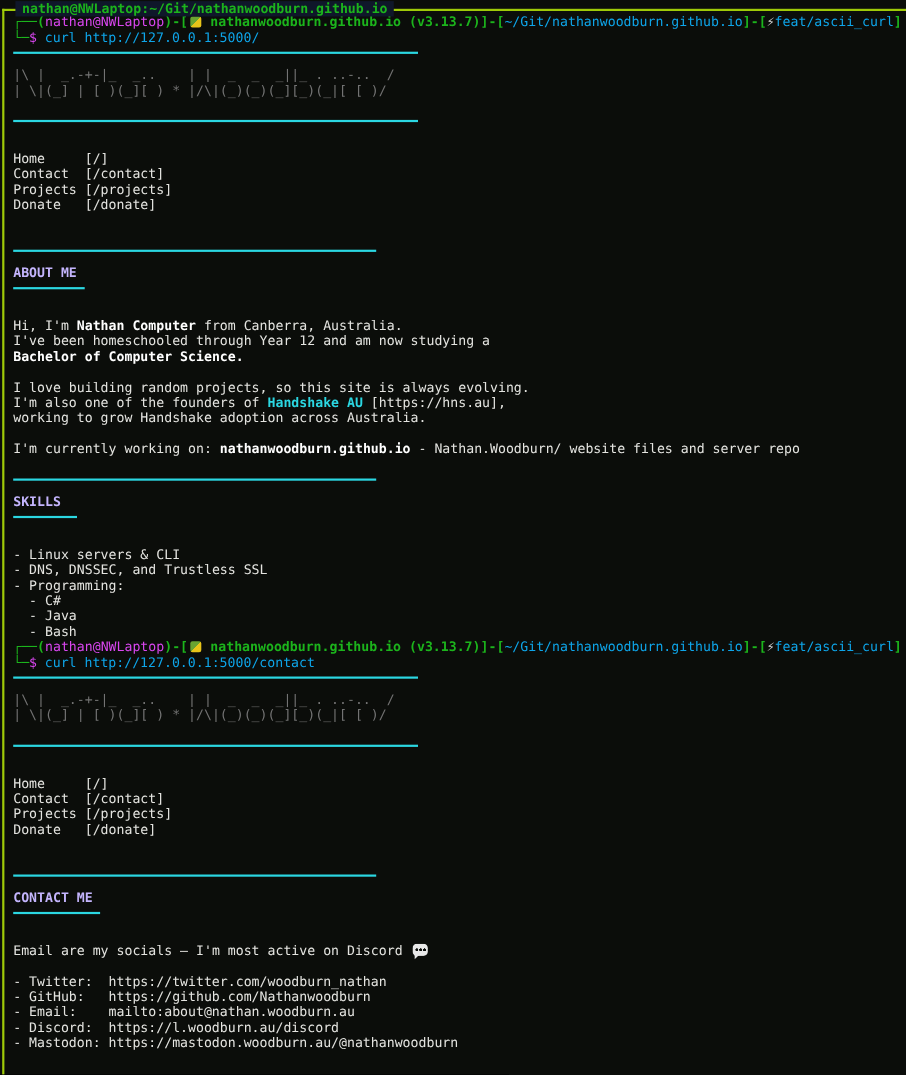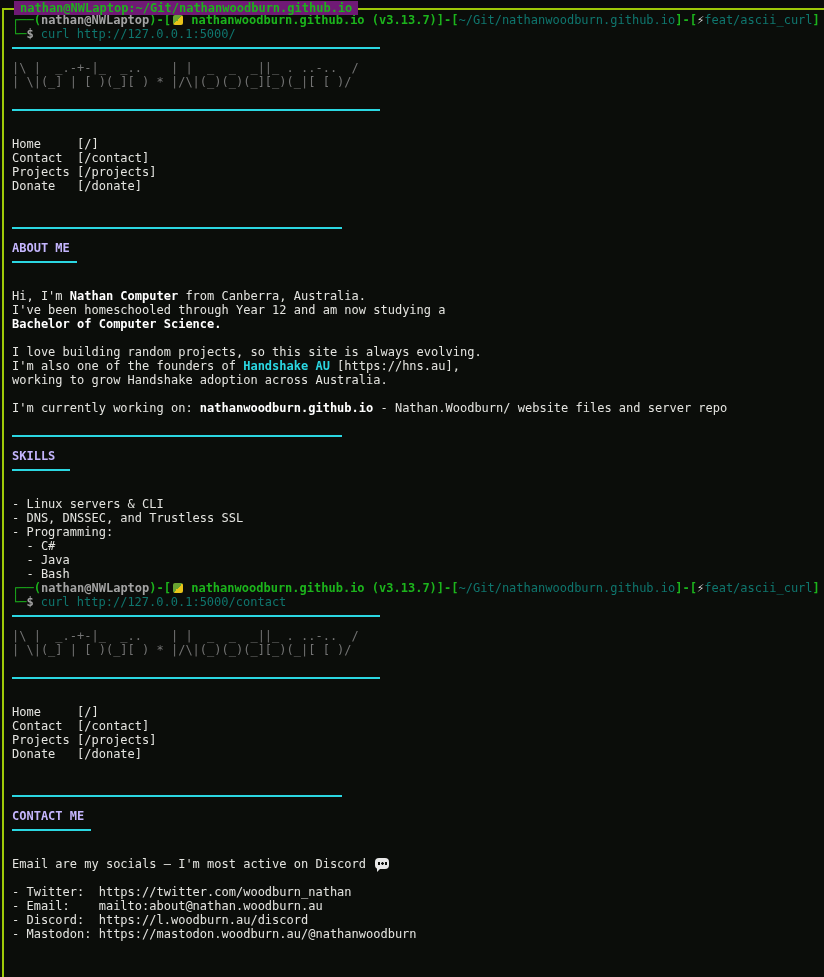--- a/index.html
+++ b/index.html
@@ -4,27 +4,27 @@
 <style>
   html,body { margin:0; padding:0; background:#000; }
   .terminal {
     position:relative; width:824px; height:977px; overflow:hidden;
     background:#0b0d0a;
     font-family:"DejaVu Sans Mono", monospace;
     font-size:12px; line-height:14px; color:#e4e4e0;
   }
   .frame-top  { position:absolute; top:8px; left:2px; right:0; height:2px; background:#9fca08; }
   .frame-left { position:absolute; top:8px; left:2px; bottom:0; width:2px;  background:#9fca08; }
-  .win-title  { position:absolute; top:1px; left:14px; z-index:2; background:#701a75;
+  .win-title  { position:absolute; top:1px; left:14px; z-index:2; background:#0f172a;
                 padding:0 6px; color:#1cb41c; font-weight:bold; white-space:pre; }
   .content { position:relative; padding:13px 0 0 12px; z-index:1; }
   .line { height:14px; white-space:pre; }
   .g  { color:#1cb41c; font-weight:bold; }      
-  .b  { color:#a3a3a3; font-weight:bold; }      
-  .w  { color:#0f766e; }
+  .b  { color:#d946ef; font-weight:normal; }      
+  .w  { color:#0ea5e9; }
   .cmd { margin-left:7px; }
   .cy { color:#737373; }                        
   .head { color:#c4b5fd; font-weight:bold; }    
   .bold { color:#ffffff; font-weight:bold; }
   .hs { color:#2bd7e2; font-weight:bold; }
   .branch-ic { color:#cfcfcf; }
   .py-icon { display:inline-block; width:10px; height:10px; margin:0 1px 0 2px;
              border-radius:2px; vertical-align:-1px;
              background:linear-gradient(135deg,#69a431 0 50%,#e8c419 50% 100%); }
   .rule i { display:block; height:0; border-top:2px solid #2bd7e2; margin-top:6px; }
@@ -110,18 +110,19 @@
     <div class="line"><span class="nav-label">Donate</span><span>[/donate]</span></div>
     <div class="line"></div>
     <div class="line"></div>
     <div class="line rule"><i class="r-sec"></i></div>
     <div class="line head">CONTACT ME</div>
     <div class="line rule"><i class="r-t11"></i></div>
     <div class="line"></div>
     <div class="line"><span>Email are my socials — I'm most active on Discord </span><span class="bubble"></span></div>
     <div class="line"></div>
     <div class="line"><span class="social-label">- Twitter:</span><span>https://twitter.com/woodburn_nathan</span></div>
+    <div class="line"><span class="social-label">- GitHub:</span><span>https://github.com/Nathanwoodburn</span></div>
     <div class="line"><span class="social-label">- Email:</span><span>mailto:about@nathan.woodburn.au</span></div>
     <div class="line"><span class="social-label">- Discord:</span><span>https://l.woodburn.au/discord</span></div>
     <div class="line"><span class="social-label">- Mastodon:</span><span>https://mastodon.woodburn.au/@nathanwoodburn</span></div>
 
   </div>
 </div>
 
 </body></html>

